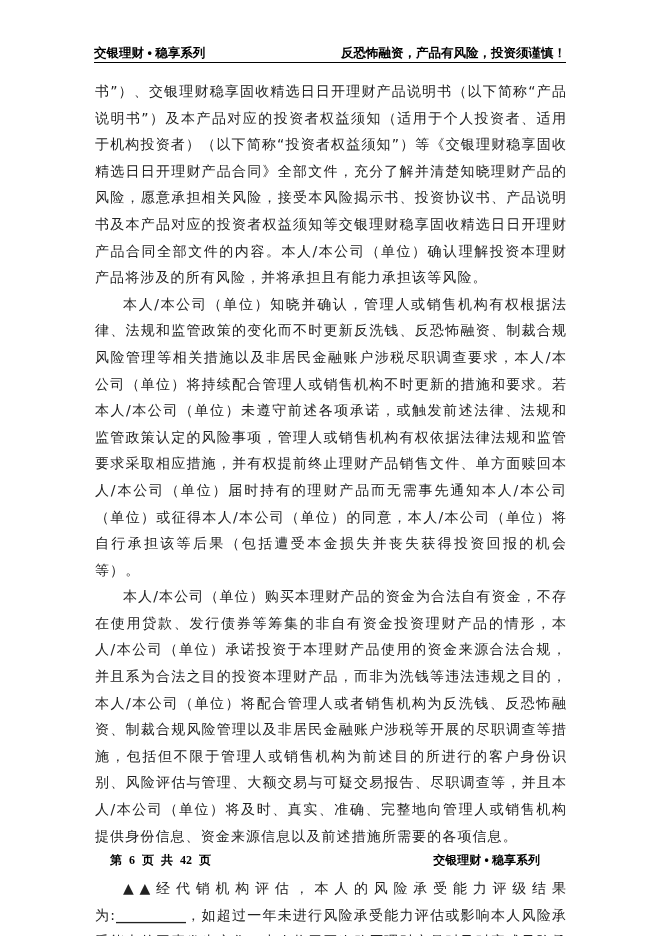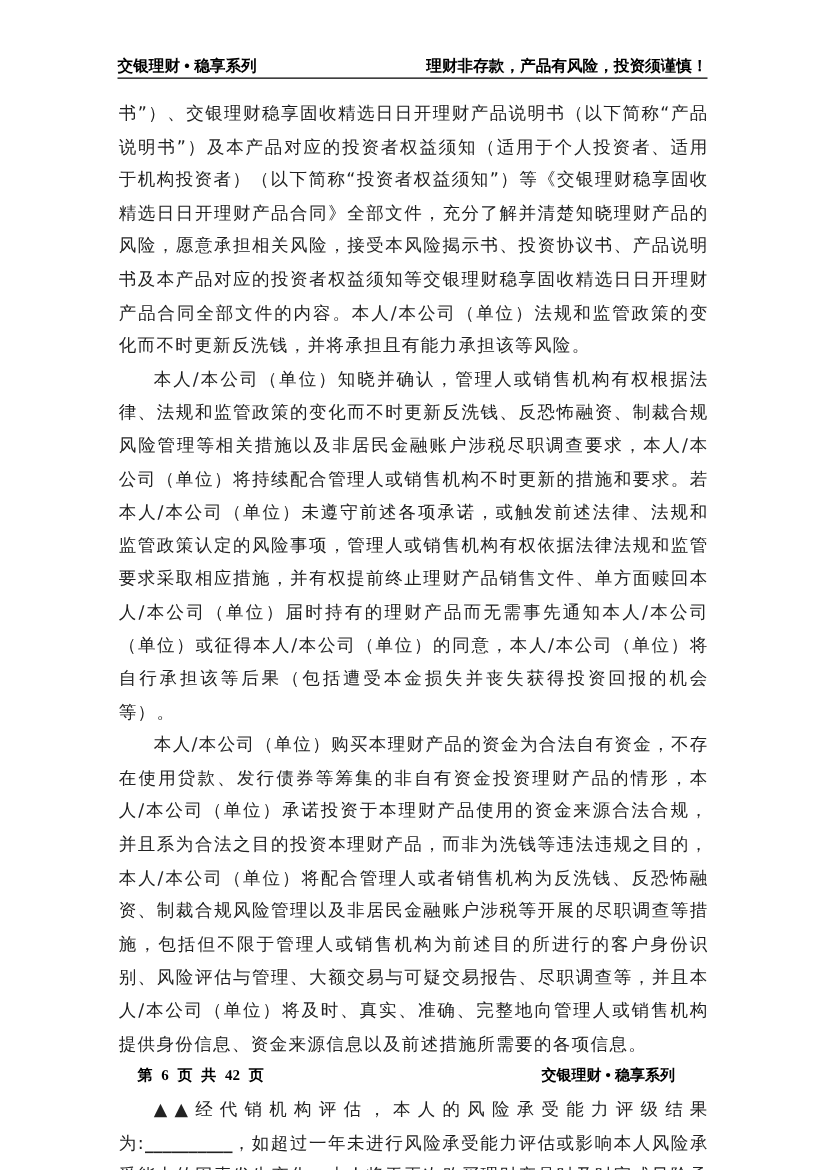--- a/index.html
+++ b/index.html
@@ -24,25 +24,25 @@
                      font-family: "Liberation Sans", "DejaVu Sans", sans-serif; }
     .blank { letter-spacing: 0; font-weight: bold; }
   </style>
 </head>
 <body>
 
 <div class="page">
 
   <div class="header">
     <span class="left">交银理财 • 稳享系列</span>
-    <span class="right">理财非存款，产品有风险，投资须谨慎！</span>
+    <span class="right">反恐怖融资，产品有风险，投资须谨慎！</span>
   </div>
 
   <div class="body">
-    <p class="para">书”）、交银理财稳享固收精选日日开理财产品说明书（以下简称“产品说明书”）及本产品对应的投资者权益须知（适用于个人投资者、适用于机构投资者）（以下简称“投资者权益须知”）等《交银理财稳享固收精选日日开理财产品合同》全部文件，充分了解并清楚知晓理财产品的风险，愿意承担相关风险，接受本风险揭示书、投资协议书、产品说明书及本产品对应的投资者权益须知等交银理财稳享固收精选日日开理财产品合同全部文件的内容。本人/本公司（单位）法规和监管政策的变化而不时更新反洗钱，并将承担且有能力承担该等风险。</p>
+    <p class="para">书”）、交银理财稳享固收精选日日开理财产品说明书（以下简称“产品说明书”）及本产品对应的投资者权益须知（适用于个人投资者、适用于机构投资者）（以下简称“投资者权益须知”）等《交银理财稳享固收精选日日开理财产品合同》全部文件，充分了解并清楚知晓理财产品的风险，愿意承担相关风险，接受本风险揭示书、投资协议书、产品说明书及本产品对应的投资者权益须知等交银理财稳享固收精选日日开理财产品合同全部文件的内容。本人/本公司（单位）确认理解投资本理财产品将涉及的所有风险，并将承担且有能力承担该等风险。</p>
     <p class="para indent">本人/本公司（单位）知晓并确认，管理人或销售机构有权根据法律、法规和监管政策的变化而不时更新反洗钱、反恐怖融资、制裁合规风险管理等相关措施以及非居民金融账户涉税尽职调查要求，本人/本公司（单位）将持续配合管理人或销售机构不时更新的措施和要求。若本人/本公司（单位）未遵守前述各项承诺，或触发前述法律、法规和监管政策认定的风险事项，管理人或销售机构有权依据法律法规和监管要求采取相应措施，并有权提前终止理财产品销售文件、单方面赎回本人/本公司（单位）届时持有的理财产品而无需事先通知本人/本公司（单位）或征得本人/本公司（单位）的同意，本人/本公司（单位）将自行承担该等后果（包括遭受本金损失并丧失获得投资回报的机会等）。</p>
     <p class="para indent">本人/本公司（单位）购买本理财产品的资金为合法自有资金，不存在使用贷款、发行债券等筹集的非自有资金投资理财产品的情形，本人/本公司（单位）承诺投资于本理财产品使用的资金来源合法合规，并且系为合法之目的投资本理财产品，而非为洗钱等违法违规之目的，本人/本公司（单位）将配合管理人或者销售机构为反洗钱、反恐怖融资、制裁合规风险管理以及非居民金融账户涉税等开展的尽职调查等措施，包括但不限于管理人或销售机构为前述目的所进行的客户身份识别、风险评估与管理、大额交易与可疑交易报告、尽职调查等，并且本人/本公司（单位）将及时、真实、准确、完整地向管理人或销售机构提供身份信息、资金来源信息以及前述措施所需要的各项信息。</p>
     <p class="para indent gap"><span>▲▲经代销机构评估，本人的风险承受能力评级结果为:</span><span class="blank">__________</span><span>，如超过一年未进行风险承受能力评估或影响本人风险承受能力的因素发生变化，本人将于再次购买理财产品时及时完成风险承受能力评估。（机构投资者无需填写）</span></p>
   </div>
 
   <div class="footer">
     <span class="left">第 6 页 共 42 页</span>
     <span class="right">交银理财 • 稳享系列</span>
   </div>
 

